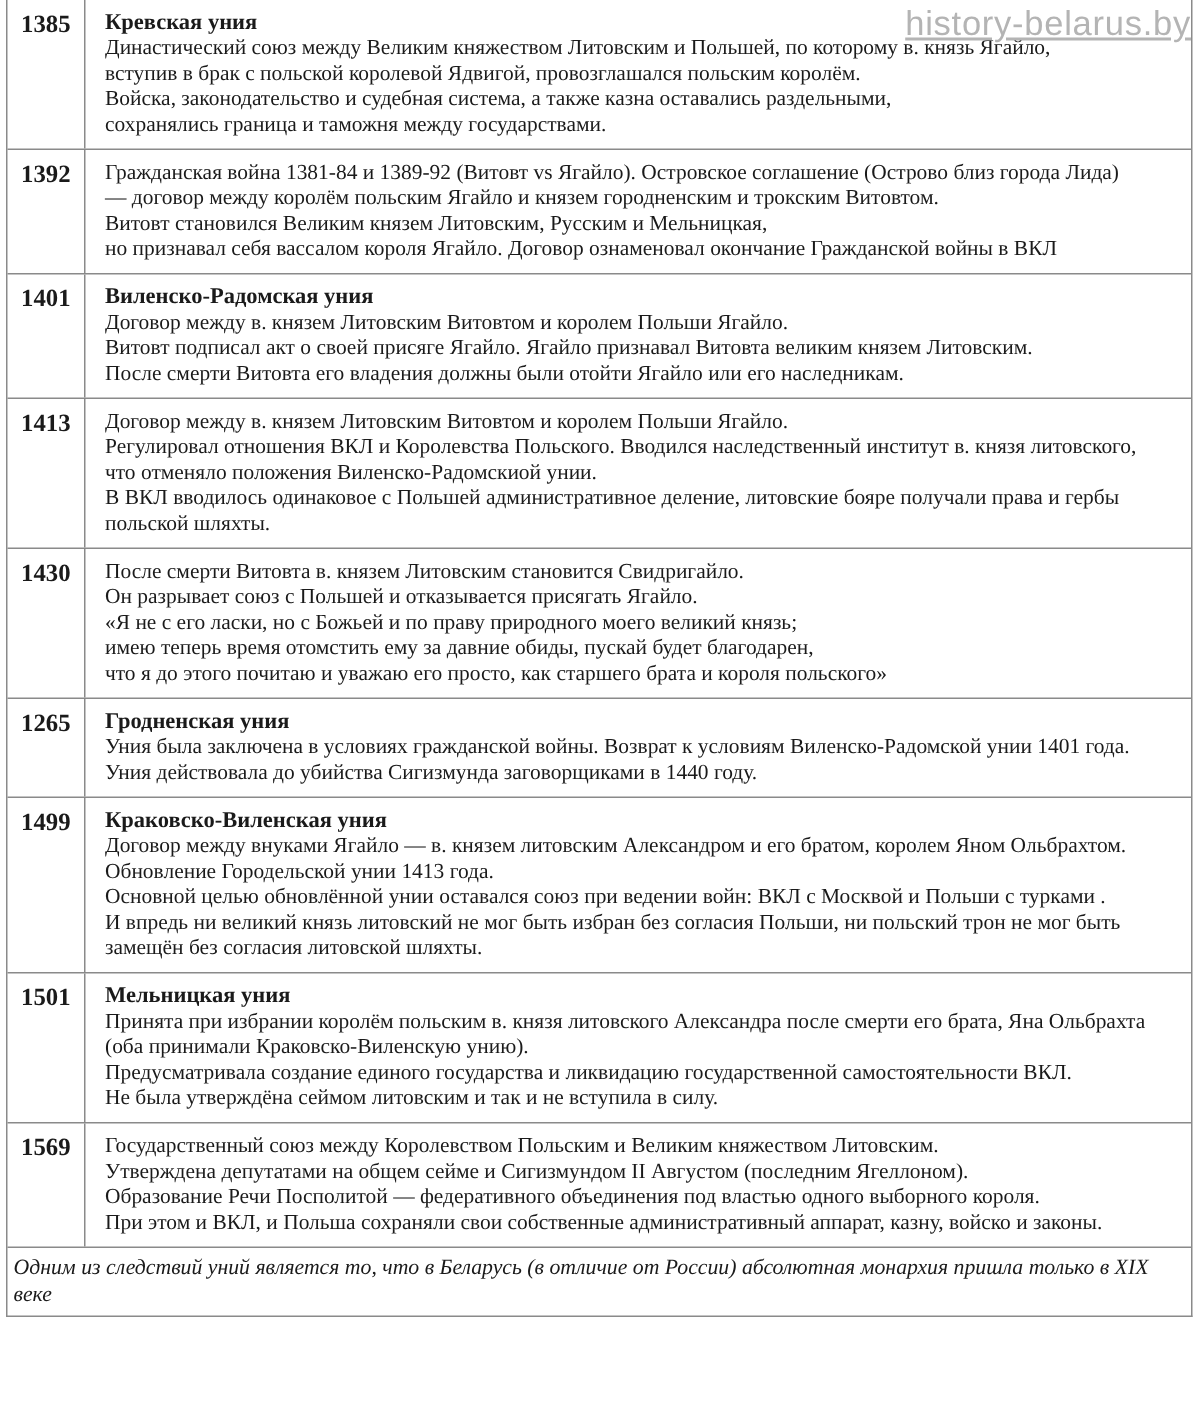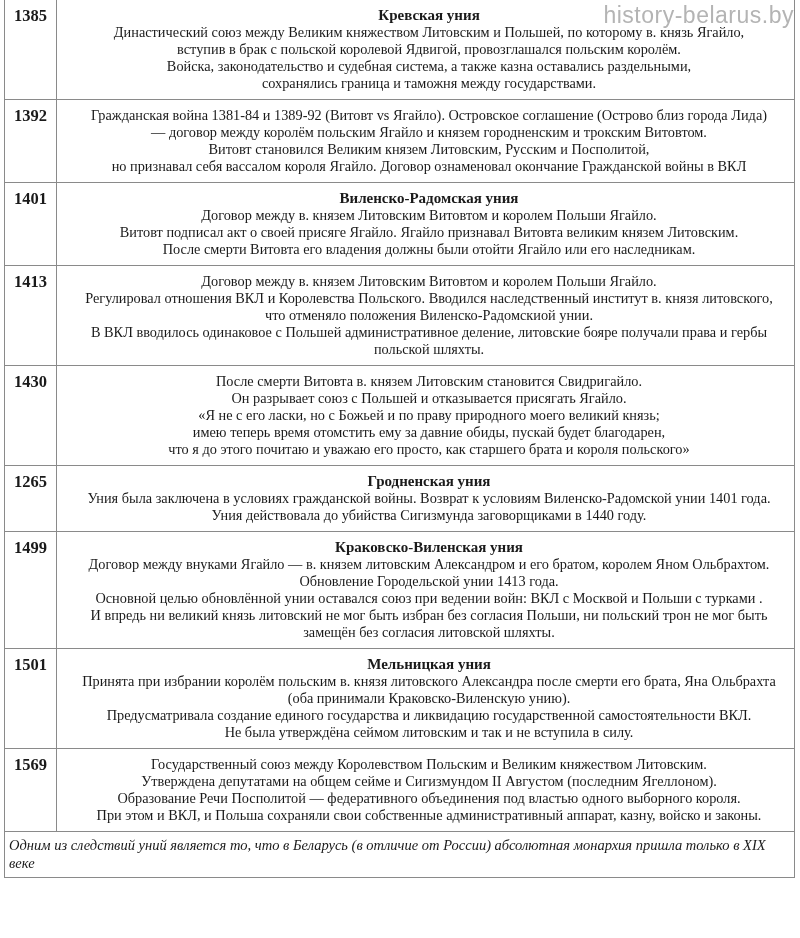--- a/index.html
+++ b/index.html
@@ -12,20 +12,21 @@
     font-family: "Liberation Serif", serif;
     color: #1a1a1a;
   }
   .watermark {
     position: absolute;
     top: 2px;
     right: 6px;
     font-family: "Liberation Sans", sans-serif;
     font-size: 23px;
     color: #b4b4b4;
+    text-decoration: underline;
     letter-spacing: 0.5px;
     cursor: pointer;
     z-index: 2;
   }
   .timeline {
     margin-left: 4px;
     width: 791px;
     box-sizing: border-box;
     border-left: 1px solid #8a8a8a;
     border-right: 1px solid #8a8a8a;
@@ -44,21 +45,20 @@
   .year {
     font-weight: bold;
     font-size: 16.5px;
     line-height: 17px;
   }
   .content-cell {
     flex: 1;
     padding: 7px 6px 7px 13px;
     font-size: 14.3px;
     line-height: 17px;
-    text-align: center;
   }
   .row:first-child .year-cell,
   .row:first-child .content-cell { }
   .row-title {
     font-weight: bold;
     font-size: 15px;
   }
   .line.quote {
   }
   .footer {
@@ -94,21 +94,21 @@
         </div>
   </div>
 
   <div class="row">
     <div class="year-cell">
       <span class="year">1392</span>
     </div>
     <div class="content-cell">
           <div class="line">Гражданская война 1381-84 и 1389-92 (Витовт vs Ягайло). Островское соглашение (Острово близ города Лида)</div>
           <div class="line">— договор между королём польским Ягайло и князем городненским и трокским Витовтом.</div>
-          <div class="line">Витовт становился Великим князем Литовским, Русским и Посполитой,</div>
+          <div class="line">Витовт становился Великим князем Литовским, Русским и Мельницкая,</div>
           <div class="line">но признавал себя вассалом короля Ягайло. Договор ознаменовал окончание Гражданской войны в ВКЛ</div>
         </div>
   </div>
 
   <div class="row">
     <div class="year-cell">
       <span class="year">1401</span>
     </div>
     <div class="content-cell">
           <div class="row-title">Виленско-Радомская уния</div>

